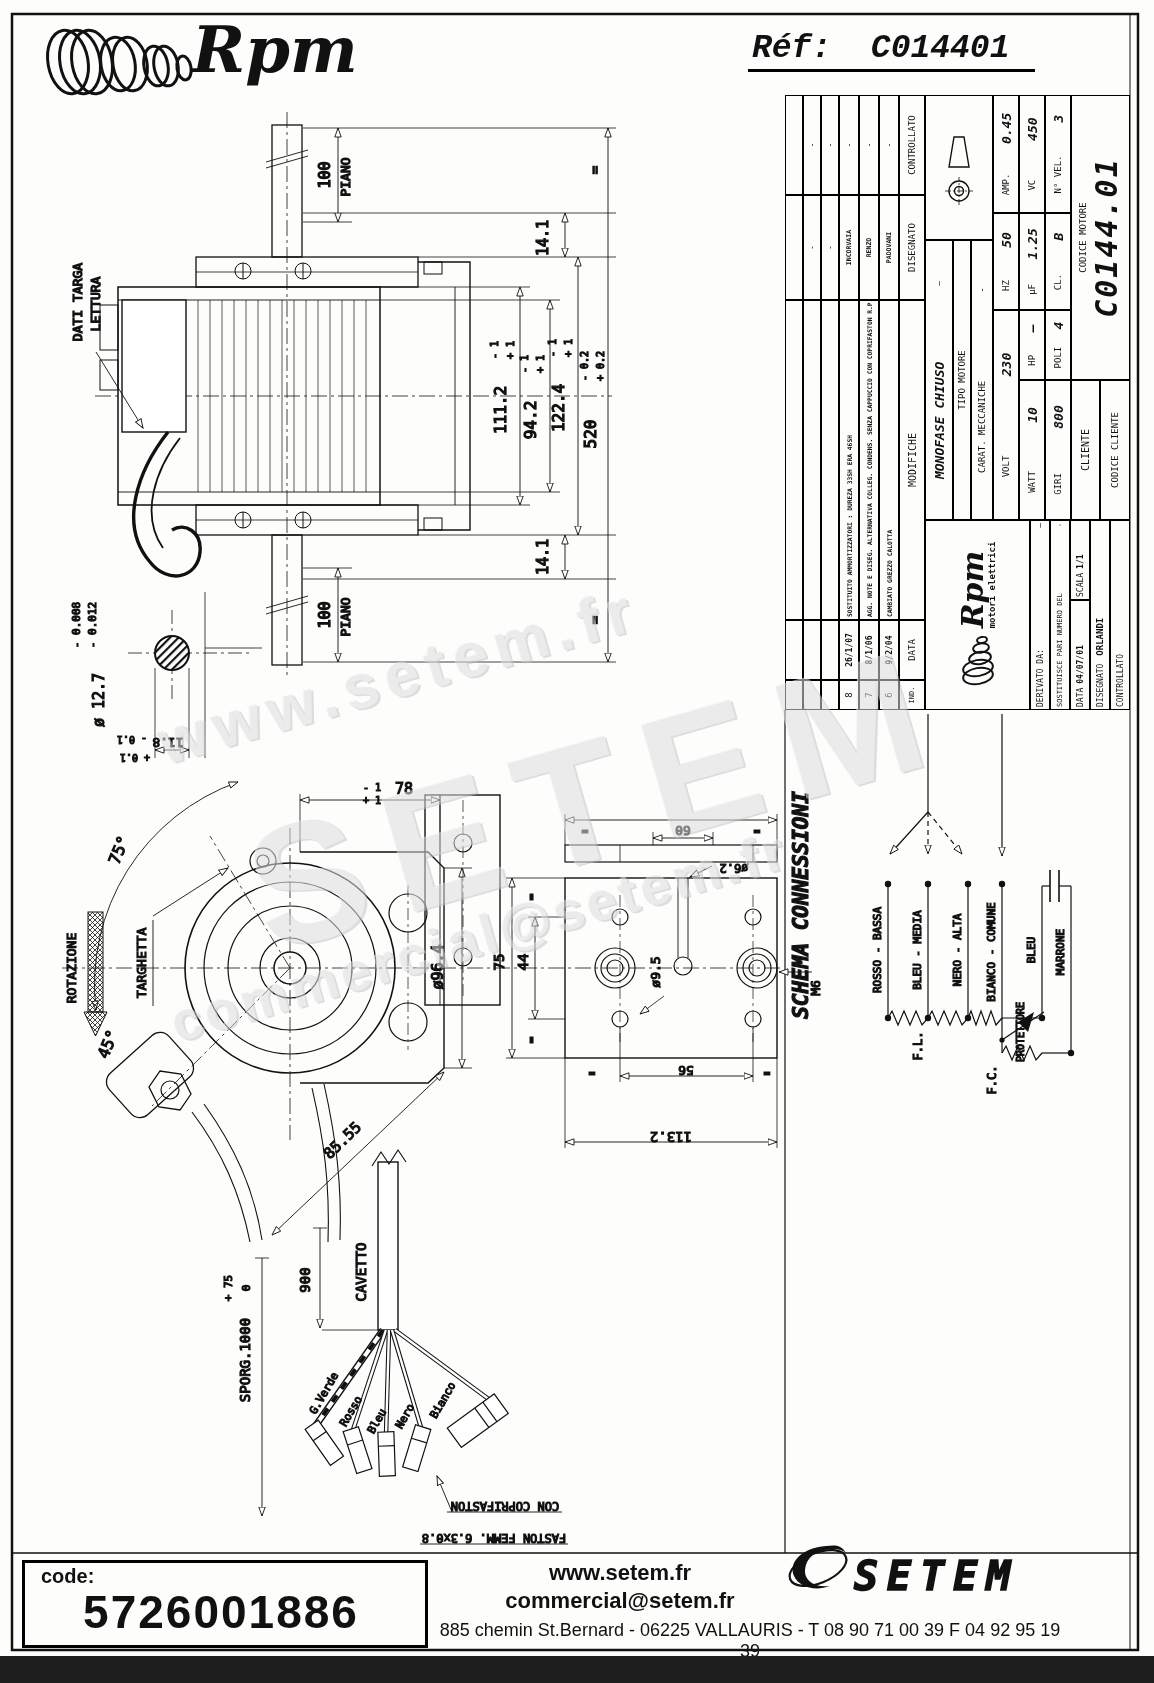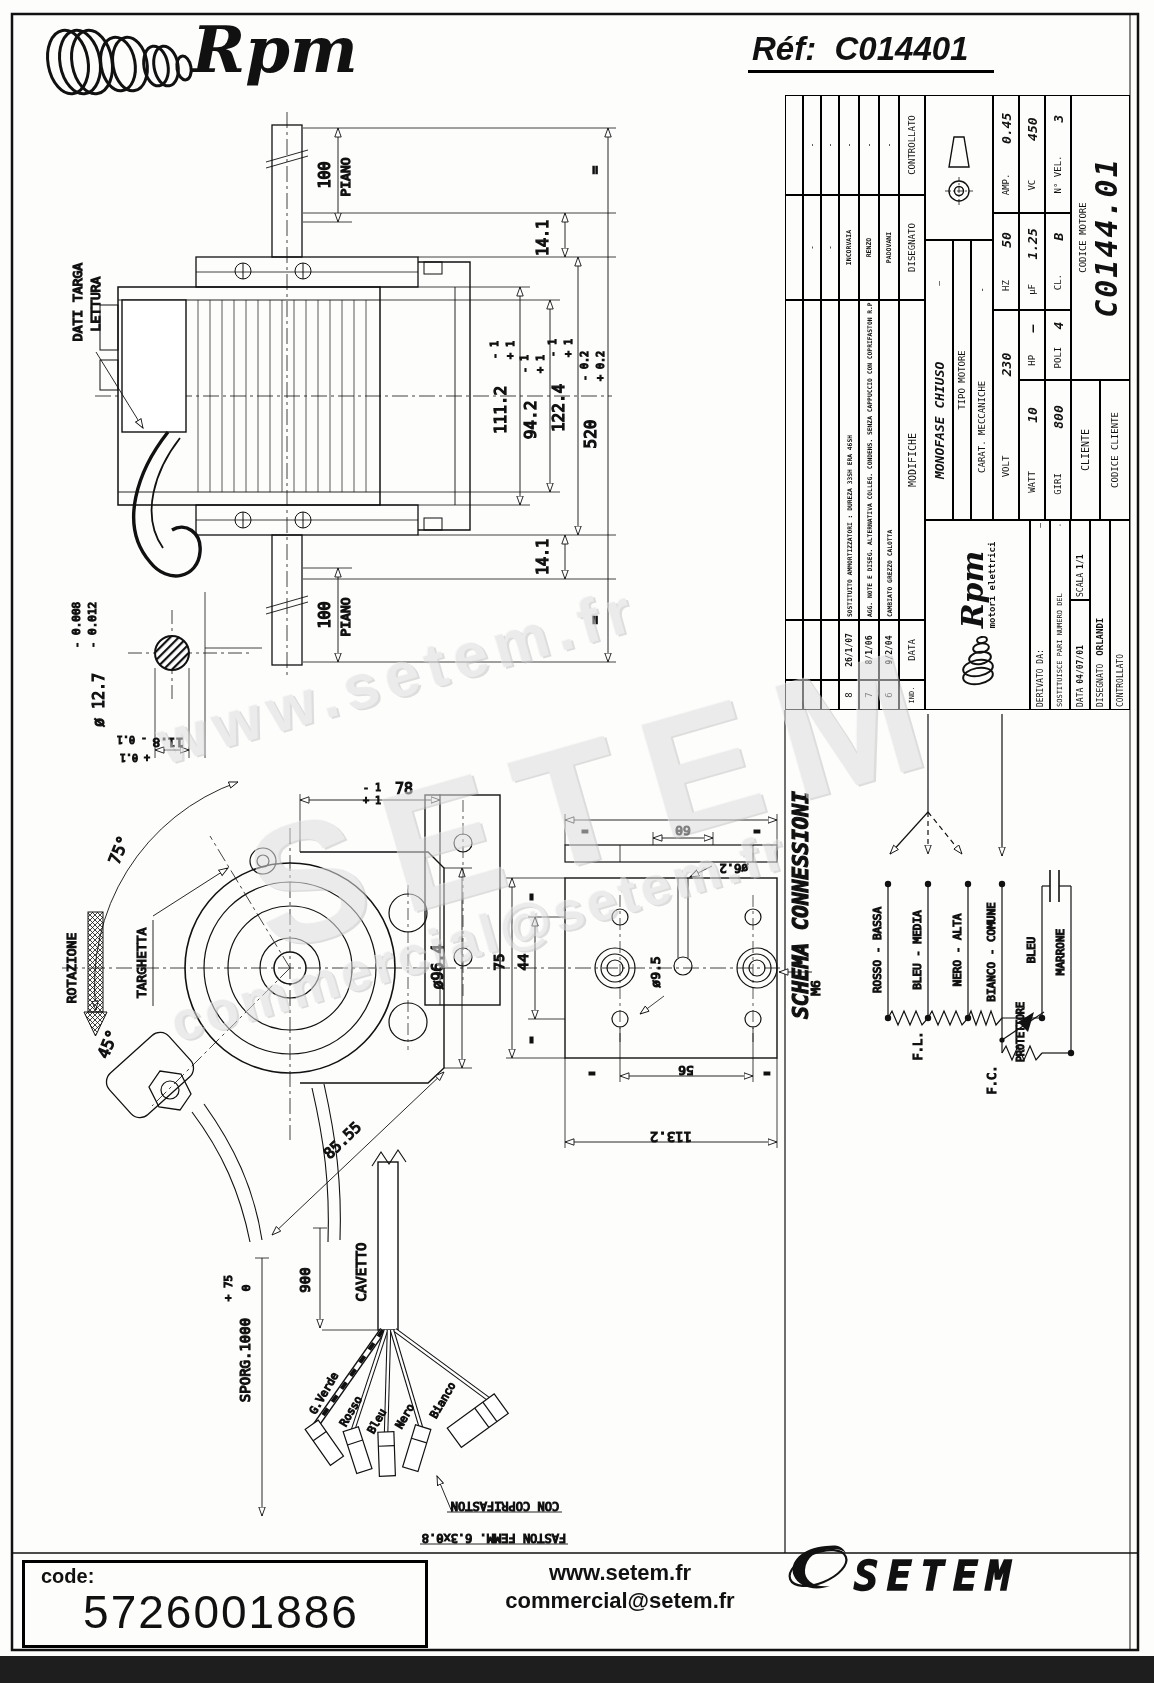--- a/index.html
+++ b/index.html
@@ -6,21 +6,21 @@
   #sheet{position:relative;width:1154px;height:1683px;background:#fdfdfc;overflow:hidden;
          font-family:"DejaVu Sans Mono",monospace;color:#111;}
   svg text{fill:#111;font-family:"DejaVu Sans Mono",monospace;}
   .abs{position:absolute;}
   
   .wm{position:absolute;z-index:4;pointer-events:none;font-weight:bold;color:#dedede;
       text-shadow:2px 2px 0 #c4c4c4,-1px -1px 0 #f3f3f3;opacity:.55;white-space:nowrap;
       font-family:"Liberation Sans",sans-serif;}
   
   .brand-script{font-family:"DejaVu Serif",serif;font-style:italic;font-weight:bold;font-size:64px;z-index:5;}
-  .refbox{font-family:Liberation Sans, sans-serif;font-style:italic;font-weight:bold;font-size:33px;
+  .refbox{font-family:Liberation Mono, monospace;font-style:italic;font-weight:bold;font-size:33px;
           border-bottom:3px solid #000;padding:0 26px 2px 4px;z-index:5;}
   
   #tb-wrap{position:absolute;left:785px;top:95px;width:345px;height:615px;z-index:2;}
   #tb{position:absolute;width:615px;height:345px;transform-origin:top left;
       transform:rotate(-90deg) translateX(-615px);background:transparent;}
   .c{position:absolute;border:1px solid #000;box-sizing:border-box;
      font:8px "DejaVu Sans Mono",monospace;display:flex;align-items:center;padding:0 2px;overflow:hidden;white-space:nowrap;}
   .cc{justify-content:center;}
   .it{font-style:italic;font-weight:bold;}
   
@@ -573,24 +573,25 @@
     </div>
     <div class="c" style="left:330px;top:286px;width:285px;height:59px;flex-direction:column;justify-content:center;align-items:center;gap:1px">
       <span style="font-size:9px">CODICE MOTORE</span>
       <span class="it" style="font-size:30px;letter-spacing:2px">C0144.01</span>
     </div>
    </div>
   </div>
 
   <div id="codebox" class="abs ftr" style="left:22px;top:1560px;width:400px;height:82px;">
     <span style="position:absolute;left:16px;top:2px;font-size:20px;font-weight:bold">code:</span>
-    <div style="position:absolute;left:0;right:8px;top:22px;text-align:center;font-size:46px;font-weight:normal;letter-spacing:2px">5726001886</div>
+    <div style="position:absolute;left:0;right:8px;top:22px;text-align:center;font-size:46px;font-weight:bold;letter-spacing:2px">5726001886</div>
   </div>
   <div class="abs ftr" style="left:460px;top:1560px;width:320px;text-align:center;font-size:22px;font-weight:bold">www.setem.fr</div>
   <div class="abs ftr" style="left:460px;top:1588px;width:320px;text-align:center;font-size:22px;font-weight:bold">commercial@setem.fr</div>
+  <div class="abs ftr" style="left:430px;top:1620px;width:640px;text-align:center;font-size:18px">885 chemin St.Bernard  -  06225 VALLAURIS  -  T 08 90 71 00 39   F 04 92 95 19 39</div>
   <svg class="abs ftr" style="left:780px;top:1538px;" width="280" height="72" viewBox="0 0 280 72">
     <g>
       <path d="M46,8 C22,10 8,24 14,38 C18,48 34,54 50,48 C34,50 24,42 25,32 C26,19 36,12 52,11 C58,10.5 62,12 66,15 C61,6 54,7.3 46,8 Z" fill="#111"></path>
       <ellipse cx="38" cy="30" rx="30" ry="15" transform="rotate(-22 38 30)" fill="none" stroke="#111" stroke-width="2.2"></ellipse>
     </g>
     <text x="74" y="52" font-size="40" font-style="italic" font-weight="bold" letter-spacing="9" fill="#fff" stroke="#111" stroke-width="1.6" font-family="Liberation Sans,sans-serif">SETEM</text>
   </svg>
 
   <div id="blackstrip"></div>
 </div>

